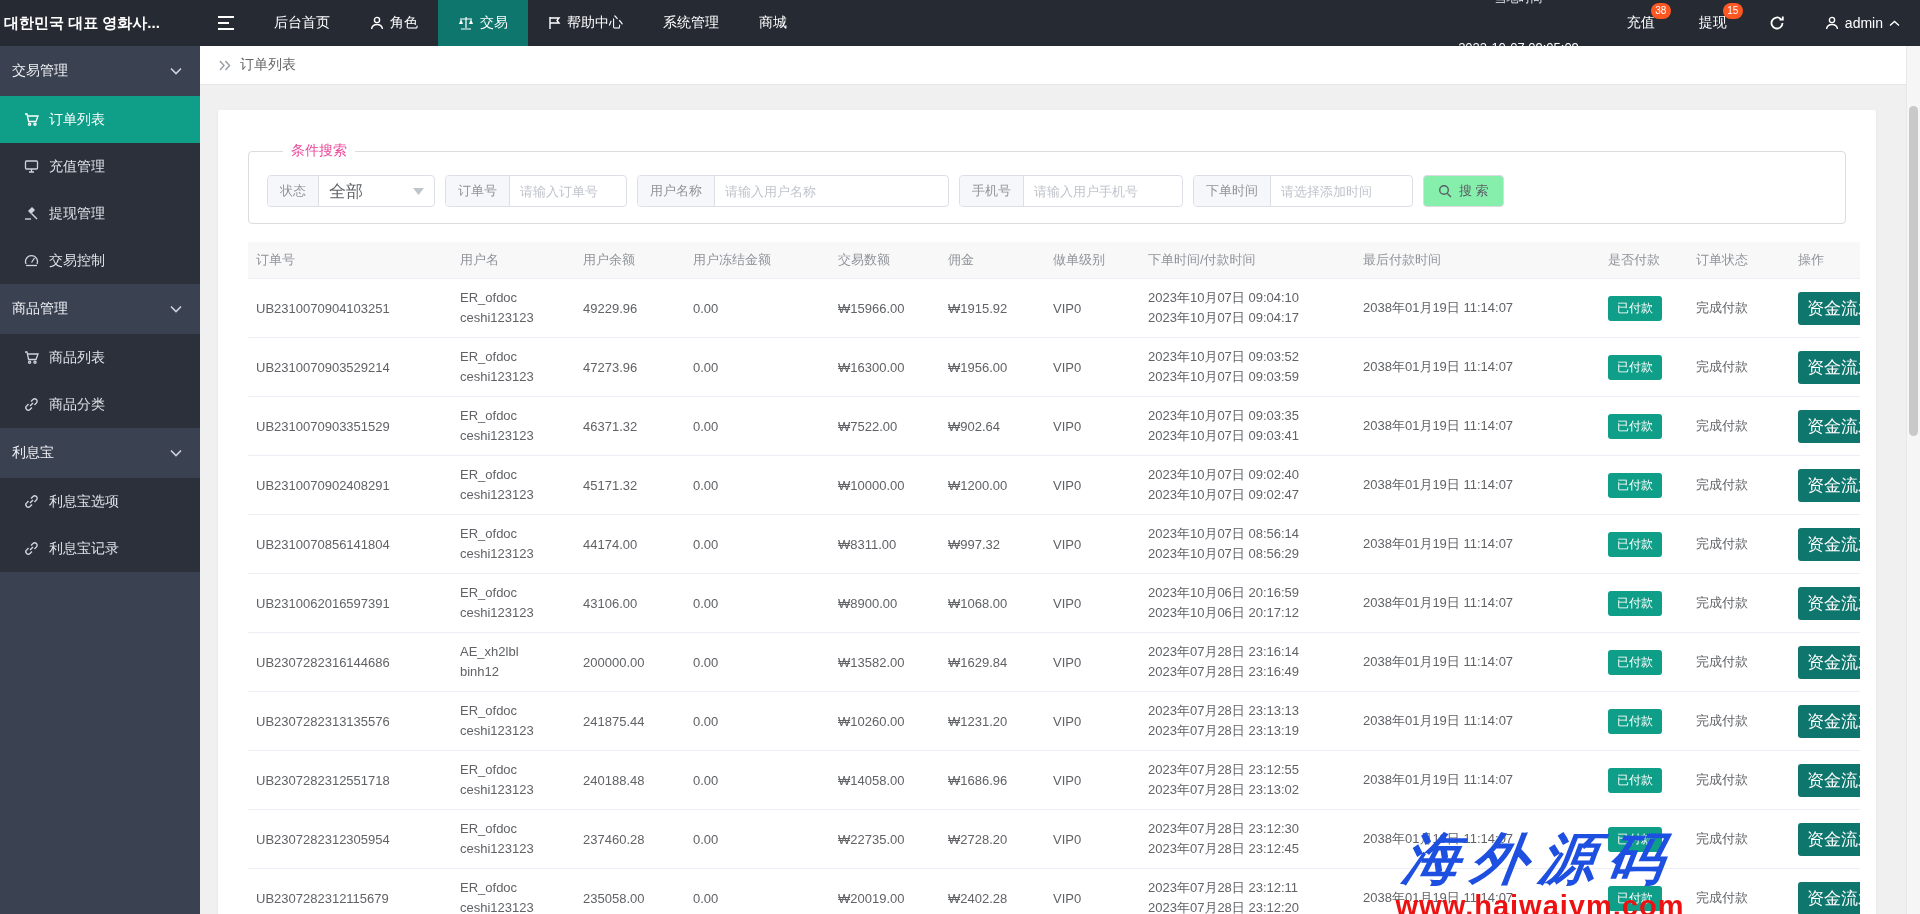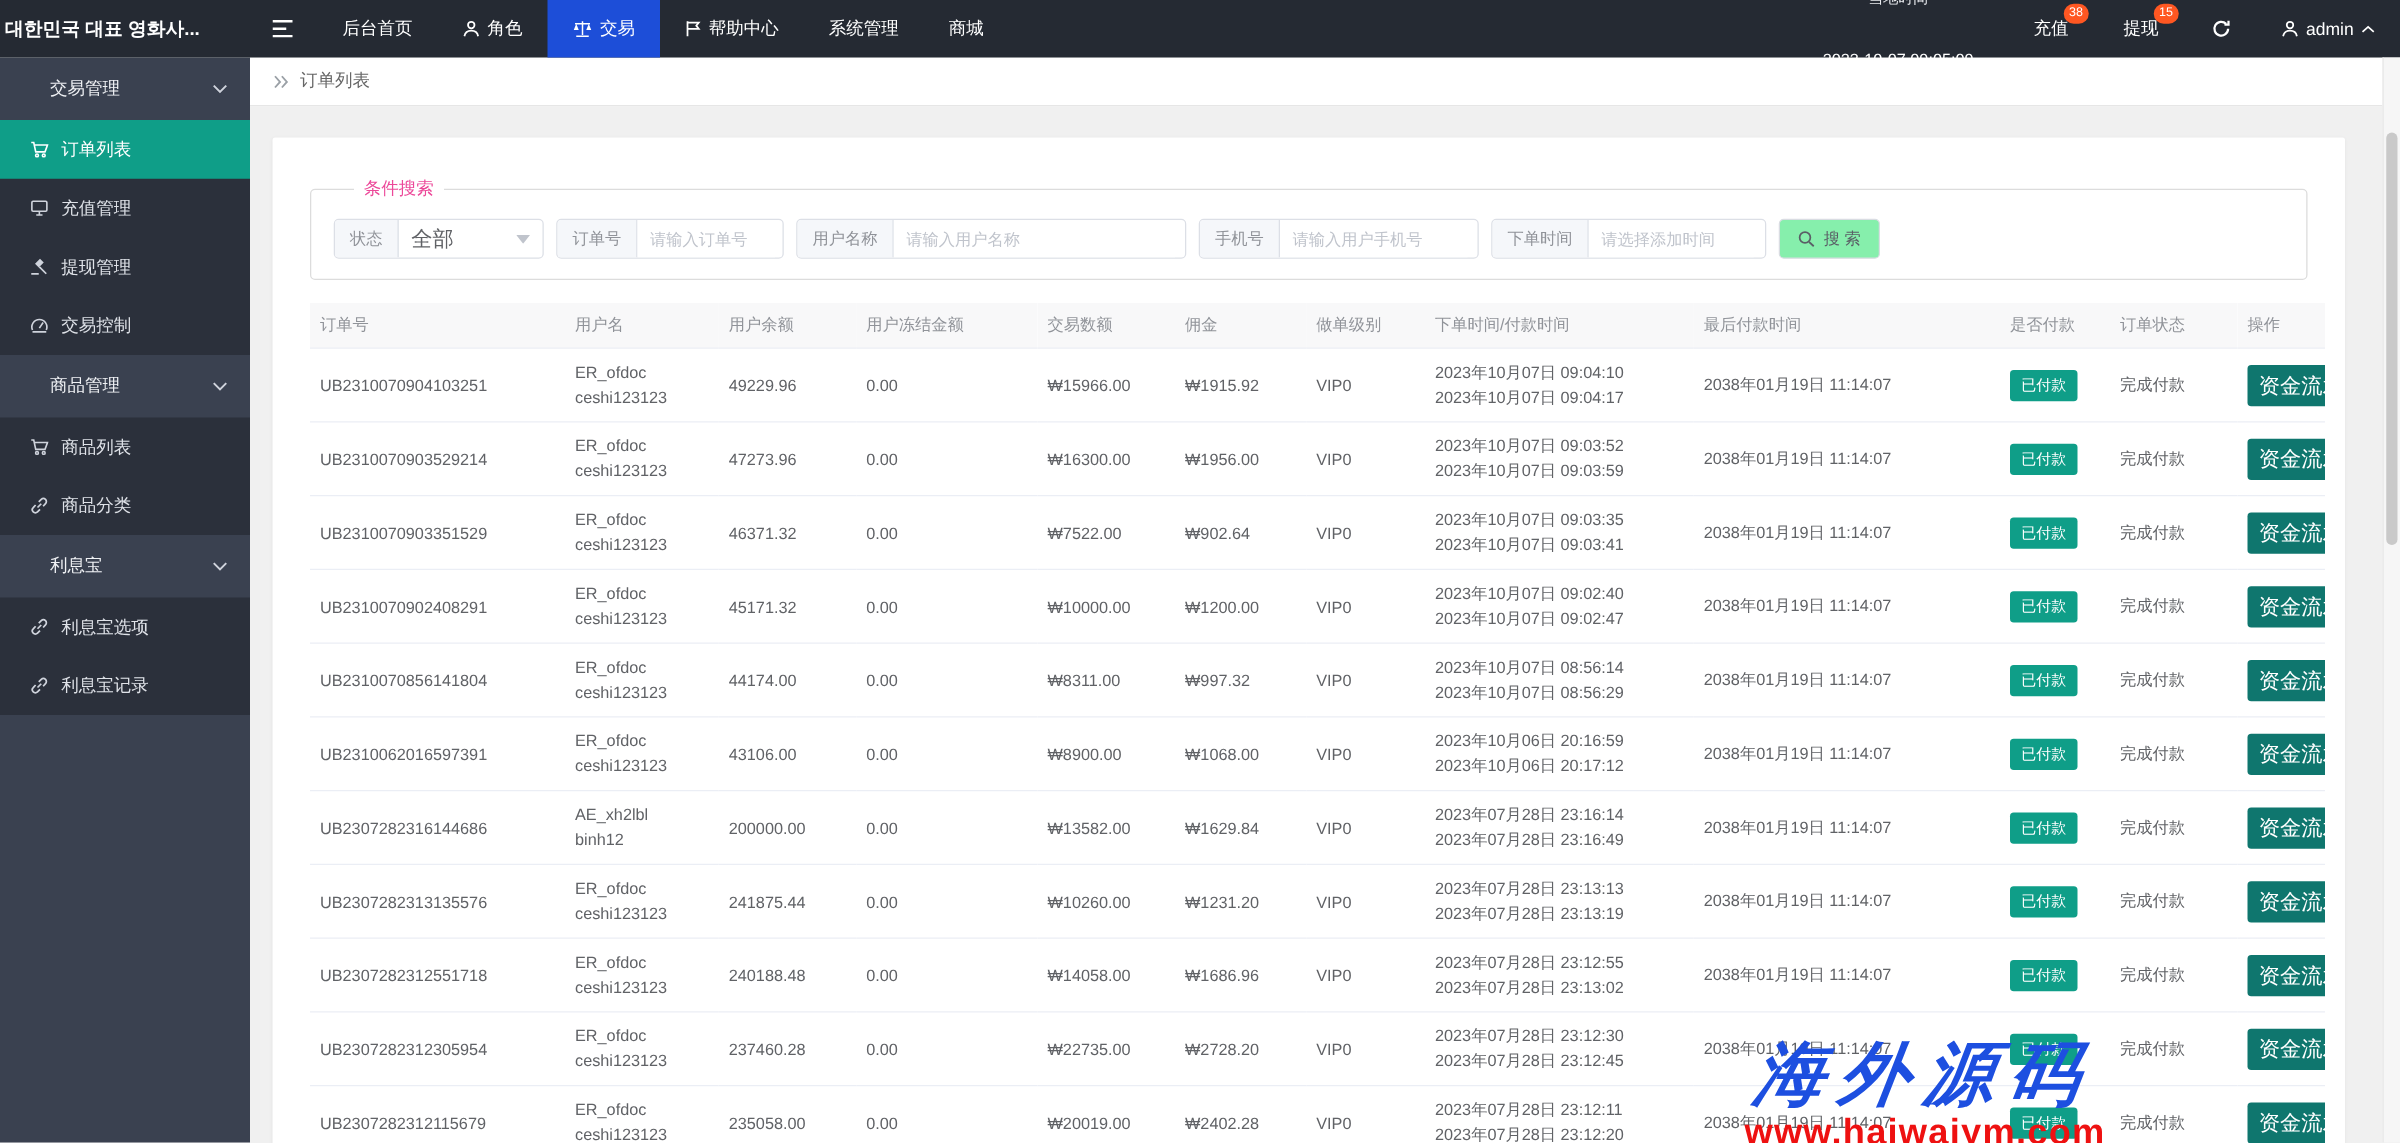--- a/index.html
+++ b/index.html
@@ -6,37 +6,37 @@
   html,body { width:1920px; height:914px; overflow:hidden;
     font-family:"Liberation Sans","DejaVu Sans",sans-serif; background:#f0f0f0; }
 
   
   .topbar { position:absolute; left:0; top:0; width:1920px; height:46px;
     background:#252a33; display:flex; align-items:stretch; color:#fff; z-index:50; }
   .brand { width:200px; display:flex; align-items:center; padding-left:4px;
     font-size:15px; font-weight:bold; color:#fff; white-space:nowrap; overflow:hidden; }
   .tb-btn { display:flex; align-items:center; padding:0 20px; font-size:14px; cursor:pointer; gap:6px; }
   .tb-btn.hamb { padding:0 18px; }
-  .tb-btn.active { background:#1d4ed8;font-family:Liberation Serif, serif; }
+  .tb-btn.active { background:#0f766e;font-family:Liberation Serif, serif; }
   .tb-right { margin-left:auto; display:flex; align-items:stretch; }
   .time-block { display:flex; flex-direction:column; justify-content:center;
     align-items:center; padding:0 26px; line-height:17px;gap:32px; }
   .time-block .t1 { font-size:12px; color:#e8eaee; }
   .time-block .t2 { font-size:13px; color:#fff; }
   .badge-wrap { position:relative; display:flex; align-items:center; padding:0 22px;
     font-size:14px; cursor:pointer; }
   .badge { position:absolute; top:3px; right:6px; min-width:20px; height:16px;
     background:#ff5722; border-radius:9px; font-size:10px; line-height:16px;
     text-align:center; padding:0 4px; color:#fff; }
   .icon { display:inline-flex; align-items:center; justify-content:center; }
 
   
   .sidebar { position:absolute; left:0; top:46px; width:200px; height:868px;
     background:#3a4150; z-index:40; }
-  .sb-group-header { height:50px; display:flex; align-items:center; padding:0 18px 0 40px;
+  .sb-group-header { height:50px; display:flex; align-items:center; padding:0 18px 0 12px;
     color:#f0f2f5; font-size:14px; cursor:pointer; }
   .sb-group-header .chev { margin-left:auto; }
   .sb-sub { background:#2b303b; }
   .sb-item { height:47px; display:flex; align-items:center; gap:10px; padding-left:24px;
     color:#dfe2e8; font-size:14px; cursor:pointer; }
   .sb-item.active { background:#0f9e88; color:#fff; }
 
   
   .main { position:absolute; left:200px; top:46px; width:1706px; height:868px; background:#f0f0f0; }
   .breadcrumb-bar { height:39px; background:#fff; border-bottom:1px solid #e6e6e6;

